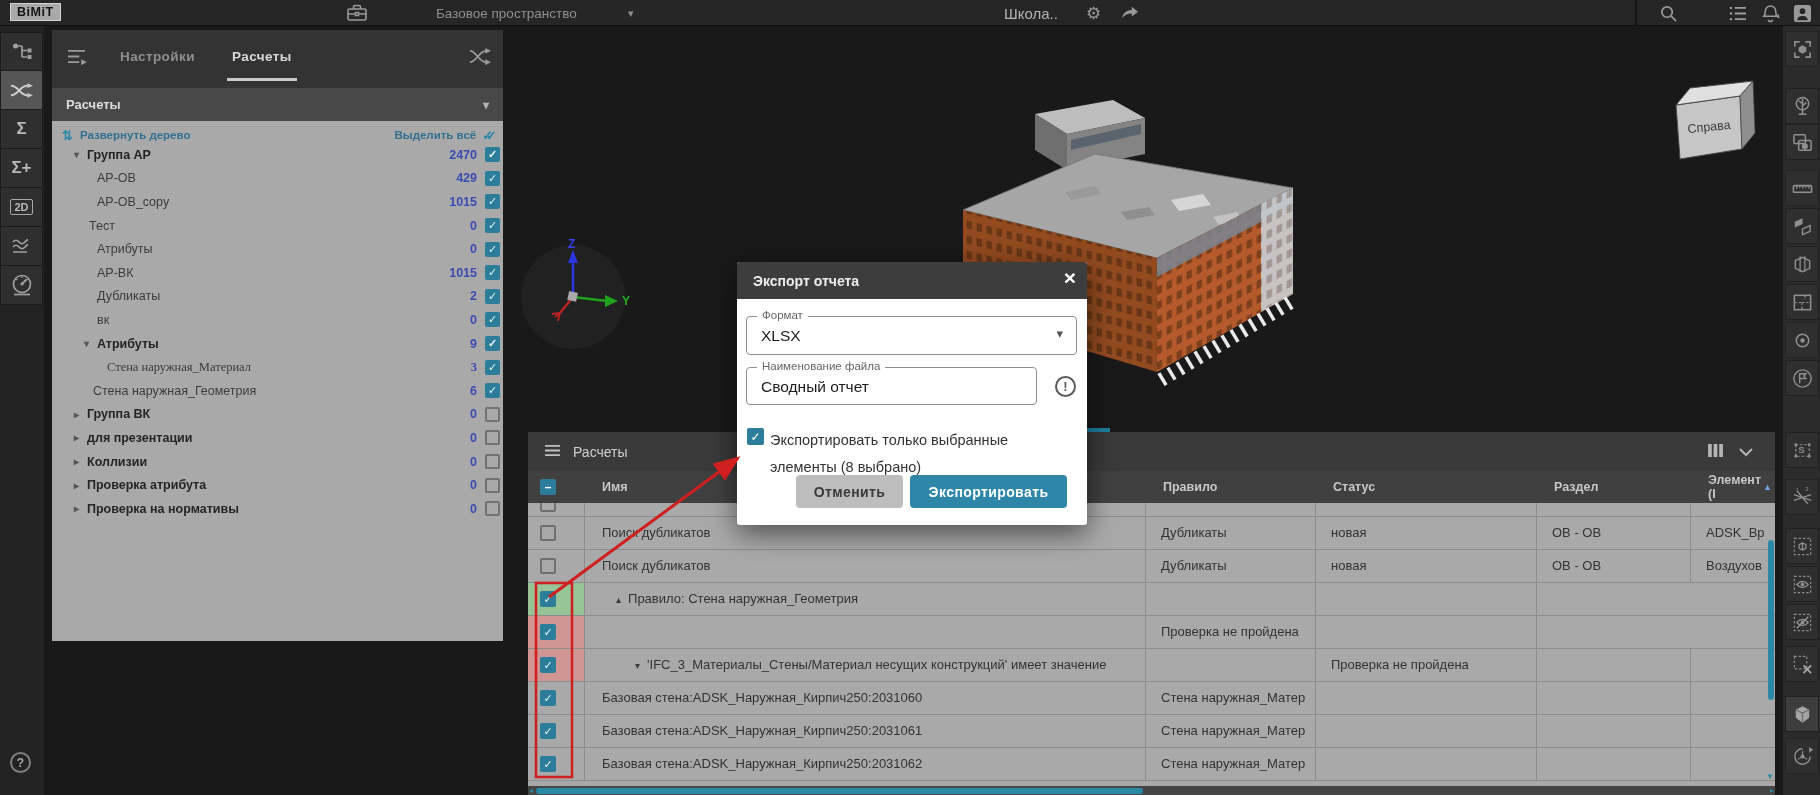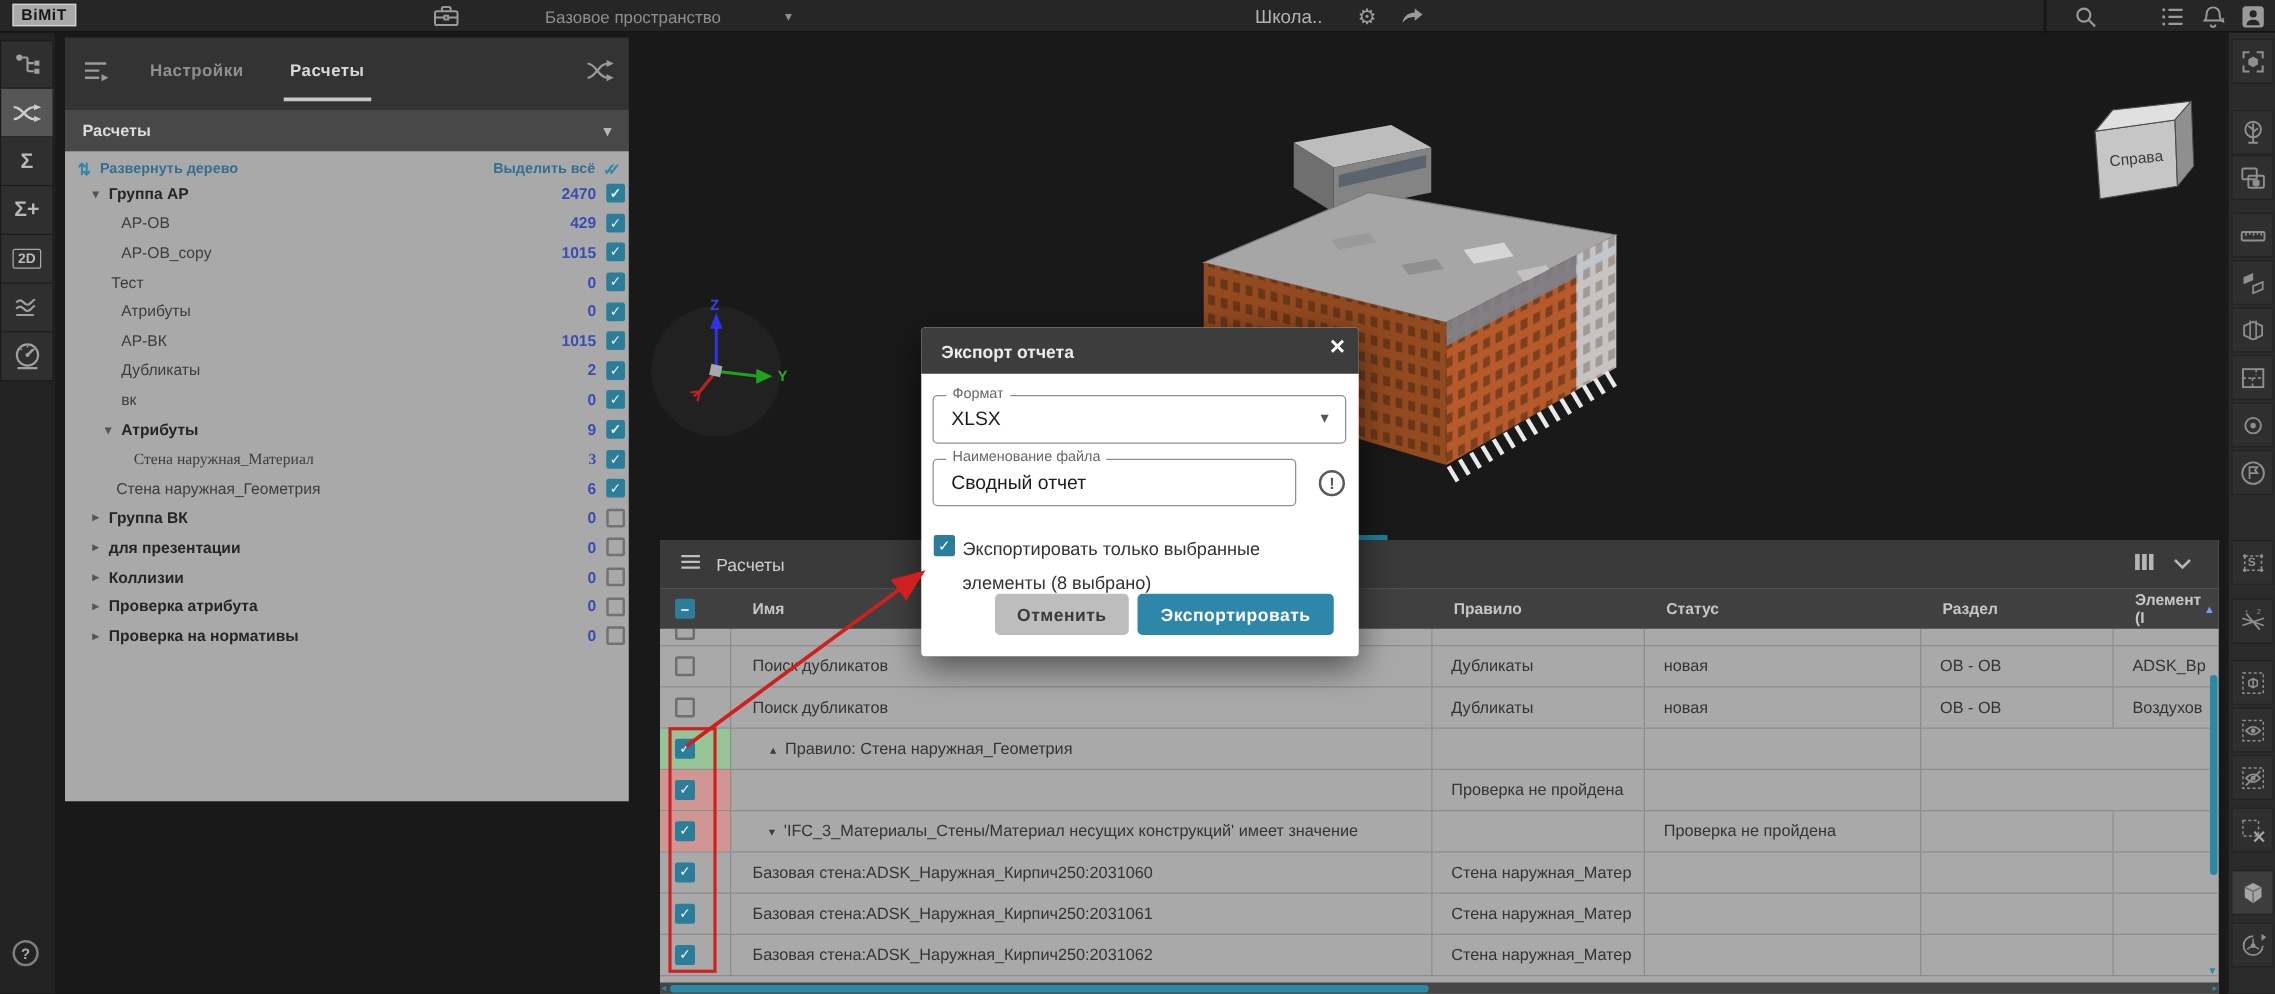--- a/index.html
+++ b/index.html
@@ -79,21 +79,21 @@
   .hchk { width:16px; height:16px; background:#2b7d9a; border-radius:2px; color:#fff; display:flex; align-items:center; justify-content:center; font-size:12px; font-weight:bold; }
   .sort-ic { margin-left:auto; margin-right:3px; color:#6aa3e8; font-size:9px; }
   .tbody { position:absolute; left:0; top:71px; right:0; }
   .trrow { height:33px; display:grid; grid-template-columns:57px 561px 170px 221px 154px 1fr; border-bottom:1px solid #8d8d8d; font-size:13px; color:#333; }
   .trrow.partial { height:14px; overflow:hidden; }
   .td { border-right:1px solid #8d8d8d; line-height:32px; padding-left:15px; white-space:nowrap; overflow:hidden; }
   .td:last-child { border-right:none; }
   .td.cb { padding:0; display:flex; align-items:center; }
   .td.name { padding-left:17px; }
   .td.name.ind1 { padding-left:31px; }
-  .td.name.ind2 { padding-left:30px; }
+  .td.name.ind2 { padding-left:50px; }
   .mk { color:#3d3d3d; font-size:10px; margin-right:7px; }
   .rchk { width:16px; height:16px; border-radius:2px; margin-left:12px; flex:0 0 auto; display:flex; align-items:center; justify-content:center; font-size:11px; }
   .rchk.ck { background:#2b7d9a; color:#eef5f8; }
   .rchk.un { border:2px solid #6f6f6f; }
   .rchk.sliver { margin-top:-12px; }
   .hl-green { background:#96c497; }
   .hl-red { background:#d09694; }
   .vthumb { position:absolute; right:1px; top:108px; width:6px; height:160px; background:#2a8aa5; border-radius:3px; }
   .vsb-dn { position:absolute; right:1px; top:340px; color:#2a8aa5; font-size:8px; }
   .hscroll { position:absolute; left:0; right:0; bottom:0; height:9px; background:#454545; }

